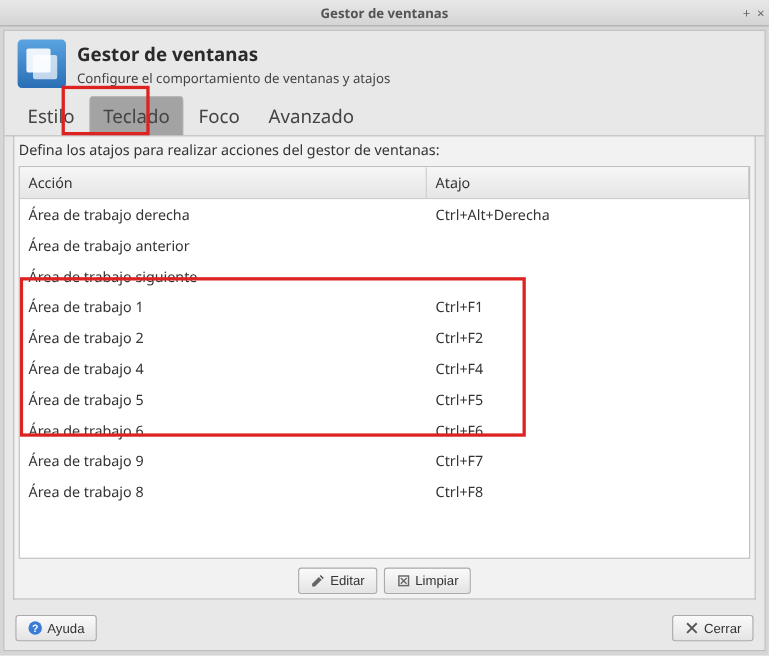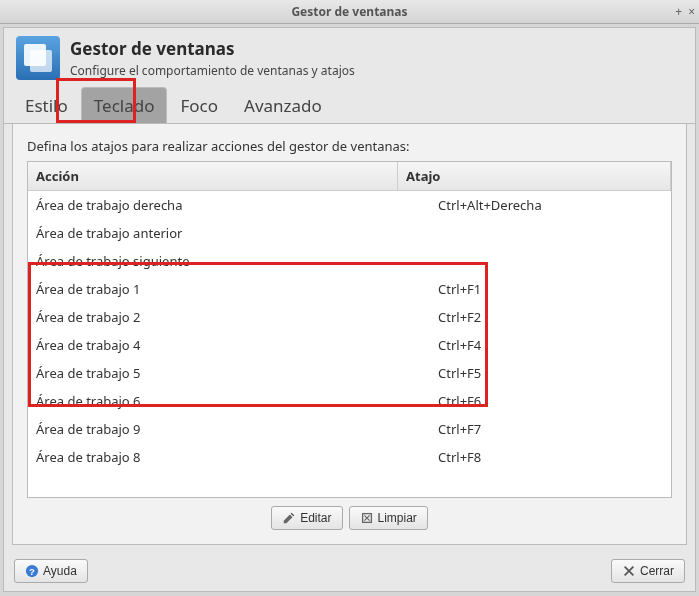--- a/index.html
+++ b/index.html
@@ -94,51 +94,50 @@
   position: absolute;
   border: 3px solid #d22;
   z-index: 5;
   pointer-events: none;
 }
 .tab-panel {
   background: #f2f2f2;
   border: 1px solid #bbb;
   border-top: none;
   margin: 0 8px 8px 8px;
-  padding: 14px;
+  padding: 4px;
   flex: 1;
   display: flex;
   flex-direction: column;
 }
 .instruction { margin-bottom: 6px; color: #333; }
 .table-wrap {
   border: 1px solid #bbb;
   background: #fff;
   flex: 1;
   overflow: hidden;
   display: flex;
   flex-direction: column;
   position: relative;
 }
 .table-head {
   display: flex;
   background: linear-gradient(#f6f6f6, #e6e6e6);
   border-bottom: 1px solid #ccc;
-  font-weight: bold;
 }
 .table-head .col {
   padding: 5px 8px;
   font-size: 13px;
   color: #333;
   border-right: 1px solid #ccc;
 }
 .col.action { width: 370px; flex-shrink: 0; }
 .col.shortcut { flex: 1; }
 .table-body { overflow-y: auto; flex: 1; }
-.row { display: flex; gap: 32px; }
+.row { display: flex; }
 .row .cell { padding: 5px 8px; font-size: 13px; }
 .row .cell.action { width: 370px; flex-shrink: 0; }
 .row .cell.shortcut { flex: 1; }
 .rows-highlight {
   position: absolute;
   border: 3px solid #d22;
   z-index: 5;
   pointer-events: none;
 }
 .button-row {

